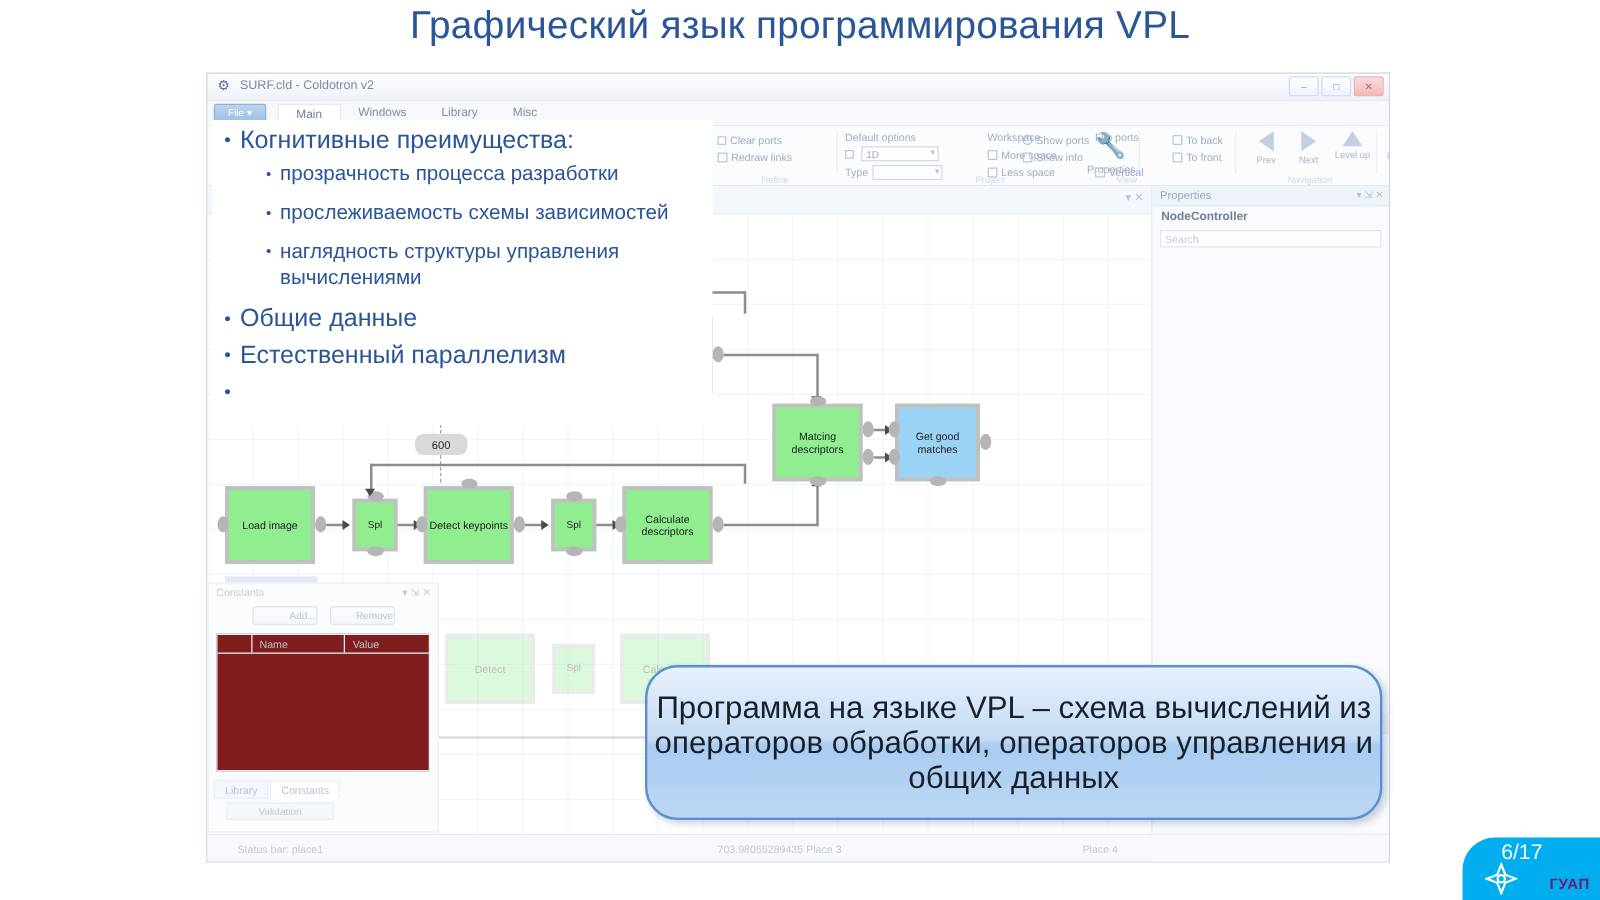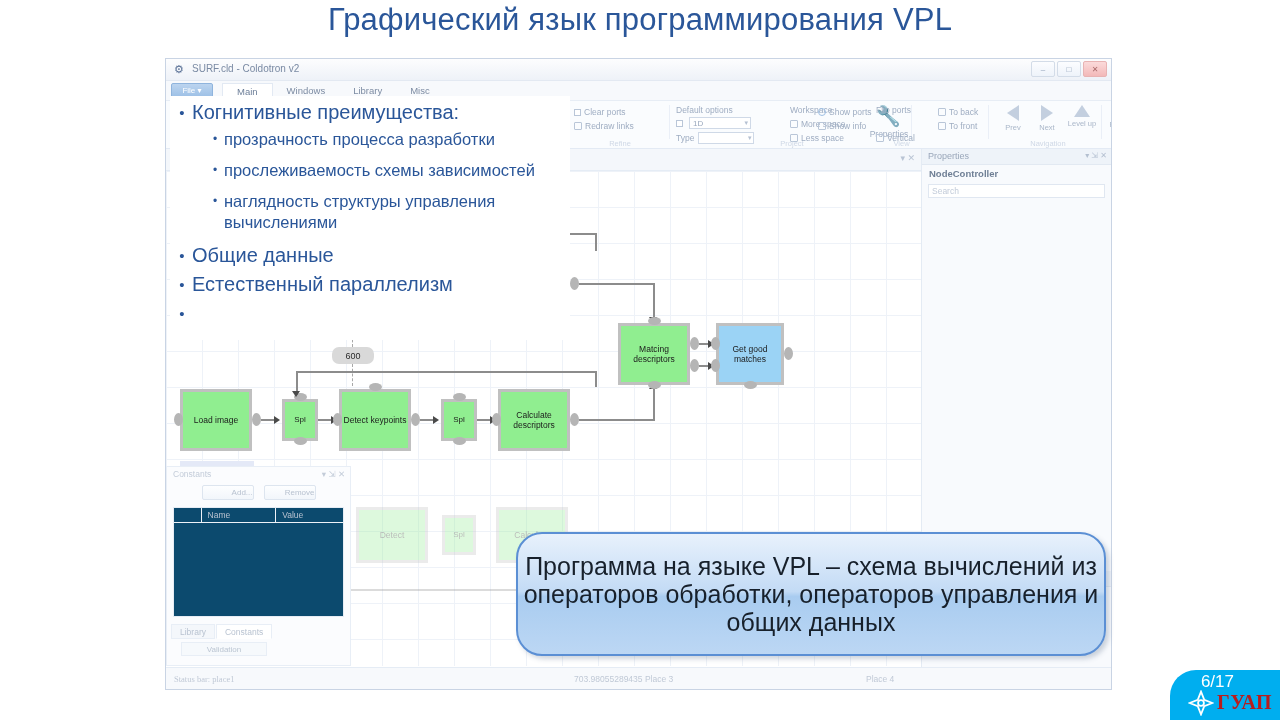--- a/index.html
+++ b/index.html
@@ -118,21 +118,21 @@
   .statusbar div { position:absolute; top:6px; font-size:8.5px; color:#c0c9d6; }
 
   
   .lpanel { position:absolute; left:0; bottom:25px; width:185px; height:200px;
     background:#fbfcfe; border:1px solid #e8eef6; }
   .lp-head { height:14px; font-size:8.5px; color:#c3ccd9; padding:2px 6px; position:relative; }
   .lp-btns { display:flex; gap:10px; justify-content:center; margin-top:4px; }
   .lp-btn { width:52px; height:15px; border:1px solid #dde5ef; border-radius:2px;
     background:linear-gradient(#fdfeff,#f2f6fb); font-size:8px; color:#b8c2d0;
     text-align:right; line-height:14px; }
-  .lp-table { margin:7px 6px; height:110px; border:1px solid #e6ecf4; background:#0c4a6e; }
+  .lp-table { margin:7px 6px; height:110px; border:1px solid #e6ecf4; background:#7f1d1d; }
   .lp-th { display:flex; height:15px; border-bottom:1px solid #eef2f8; }
   .lp-th span { font-size:8.5px; color:#b9c3d1; line-height:15px; padding-left:6px;
     border-right:1px solid #eef2f8; }
   .lp-tabs { display:flex; gap:1px; margin:0 4px; }
   .lp-tab { padding:0 8px; height:15px; line-height:15px; font-size:8.5px; color:#b9c3d1;
     border:1px solid #e8eef6; background:#f4f7fb; }
   .lp-tab.active { background:#fff; border-bottom-color:#fff; }
   .lp-valid { margin:3px 14px; width:86px; height:14px; border:1px solid #e8eef6;
     background:#f6f9fc; font-size:8px; color:#bcc6d3; text-align:center; line-height:13px; }
 
@@ -155,22 +155,22 @@
     box-shadow:3px 3px 5px rgba(80,100,130,.28);
     display:flex; align-items:center; justify-content:center;
   }
   .callout p { font-size:25px; color:#17202b; text-align:center; line-height:28px; }
 
   
   .pagebadge { position:absolute; right:0; bottom:0; width:110px; height:62px; z-index:40; }
   .pagebadge .blob { position:absolute; right:0; bottom:0; width:110px; height:50px;
     background:#00AEEF; border-top-left-radius:26px; }
   .pagebadge .num { position:absolute; right:46px; bottom:28px; font-size:17px; color:#ffffff; }
-  .pagebadge .brand { position:absolute; right:8px; bottom:6px; font-size:20px; color:#b91c1c;
-    font-weight:bold; letter-spacing:.5px;font-family:Liberation Serif, serif; }
+  .pagebadge .brand { position:absolute; right:8px; bottom:6px; font-size:12px; color:#701a75;
+    font-weight:bold; letter-spacing:.5px; }
   .pagebadge .mark { position:absolute; right:66px; bottom:4px; width:26px; height:26px; }
 </style>
 </head>
 <body>
 
 <div class="slide">
 
   <div class="slide-title">Графический язык программирования VPL</div>
 
   <div class="app-window">
@@ -460,21 +460,21 @@
           </div>
         </div>
         <div class="lp-tabs">
           <div class="lp-tab">Library</div>
           <div class="lp-tab active">Constants</div>
         </div>
         <div class="lp-valid">Validation</div>
       </div>
 
       <div class="statusbar">
-        <div style="left:8px;font-family:Liberation Serif, serif;">Status bar: place1</div>
+        <div style="left:24px;">Status bar: place1</div>
         <div style="left:408px;">703.98055289435  Place 3</div>
         <div style="left:700px;">Place 4</div>
       </div>
     </div>
   </div>
 
   <div class="bullets">
     <div class="b1">
       <span class="dot">•</span>
       <span>Когнитивные преимущества:</span>

